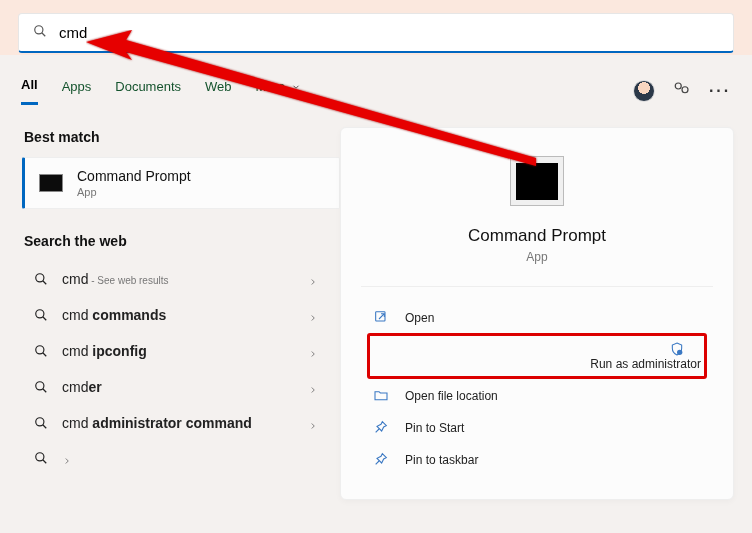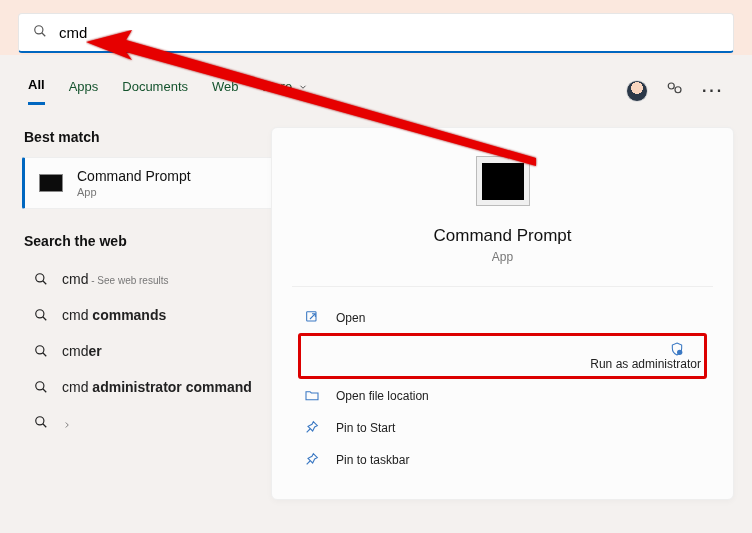--- a/index.html
+++ b/index.html
@@ -1,30 +1,30 @@
 <!DOCTYPE html>
 <html><head>
 <meta charset="utf-8">
 <style>
 * { box-sizing: border-box; margin: 0; padding: 0; }
 body { font-family: "Segoe UI", sans-serif; width: 752px; height: 533px; background: #f4f1ef; position: relative; overflow: hidden; }
 .topband { background: #fbe8de; padding: 13px 18px 2px; }
 .searchbar { background: #fff; border: 1px solid #e6e6e6; border-bottom: 2px solid #0067c0; border-radius: 4px; display: flex; align-items: center; padding: 8px 14px; height: 40px; }
 .searchbar .icon svg { width: 14px; height: 14px; stroke: #555; fill: none; stroke-width: 2; }
 .searchbar input { border: none; outline: none; font-size: 15px; color: #000; margin-left: 12px; flex: 1; background: transparent; }
-.tabs { display: flex; align-items: center; padding: 22px 28px 0; }
+.tabs { display: flex; align-items: center; padding: 22px 21px 0; }
 .tab { font-size: 13px; color: #14532d; padding: 0 0 10px; margin-right: 24px; cursor: pointer; }
 .tab.active { color: #000; font-weight: 600; border-bottom: 3px solid #0067c0; }
 .more-chevron svg { width: 10px; height: 10px; stroke: #333; fill: none; stroke-width: 2; margin-left: 2px; display: inline-block; vertical-align: middle; }
 .tabs-right { margin-left: auto; display: flex; align-items: center; gap: 18px; }
 .avatar { width: 22px; height: 22px; border-radius: 50%; background: radial-gradient(circle at 50% 35%, #f8d6c0 35%, #2b3848 36%); border: 1px solid #ddd; }
 .right-icon svg { stroke: #444; fill: none; stroke-width: 1.6; }
 .dots { letter-spacing: 2px; font-weight: bold; color: #333; }
 .main { display: flex; padding: 0 0 0 0; }
-.left { width: 271px; padding: 24px 0 0 24px; }
+.left { width: 340px; padding: 24px 0 0 24px; }
 .section-title { font-size: 14px; font-weight: 600; color: #111; margin-bottom: 12px; }
 .bestmatch { background: #fcfcfc; border: 1px solid #eee; border-left: 3px solid #0067c0; display: flex; align-items: center; padding: 10px 14px; margin-bottom: 24px; border-radius: 2px; width: 318px; margin-left: -2px; }
 .cmdicon { width: 24px; height: 18px; background: #0c0c0c; border: 1px solid #888; flex-shrink: 0; }
 .bm-text { margin-left: 14px; }
 .bm-title { font-size: 14px; color: #111; }
 .bm-sub { font-size: 11px; color: #777; margin-top: 2px; }
 .weblist { }
 .webitem { display: flex; align-items: center; padding: 10px 12px 10px 10px; font-size: 14px; color: #222; cursor: pointer; width: 306px; }
 .webitem .icon { width: 14px; height: 14px; margin-right: 14px; }
 .webitem .icon svg { width: 14px; height: 14px; stroke: #222; fill: none; stroke-width: 2; }
@@ -118,20 +118,30 @@
           <span class="label"><span class="prefix">cmd </span><span class="bold">commands</span><span class="tail"></span></span>
           <span class="chev"><svg viewBox="0 0 24 24">
               <polyline points="9 6 15 12 9 18"></polyline>
             </svg></span>
         </div>
         <div class="webitem">
           <span class="icon"><svg viewBox="0 0 24 24">
               <circle cx="10" cy="10" r="7"></circle>
               <line x1="15" y1="15" x2="21" y2="21"></line>
             </svg></span>
+          <span class="label"><span class="prefix">cmd </span><span class="bold">ipconfig</span><span class="tail"></span></span>
+          <span class="chev"><svg viewBox="0 0 24 24">
+              <polyline points="9 6 15 12 9 18"></polyline>
+            </svg></span>
+        </div>
+        <div class="webitem">
+          <span class="icon"><svg viewBox="0 0 24 24">
+              <circle cx="10" cy="10" r="7"></circle>
+              <line x1="15" y1="15" x2="21" y2="21"></line>
+            </svg></span>
           <span class="label"><span class="prefix">cmd</span><span class="bold">er</span><span class="tail"></span></span>
           <span class="chev"><svg viewBox="0 0 24 24">
               <polyline points="9 6 15 12 9 18"></polyline>
             </svg></span>
         </div>
         <div class="webitem">
           <span class="icon"><svg viewBox="0 0 24 24">
               <circle cx="10" cy="10" r="7"></circle>
               <line x1="15" y1="15" x2="21" y2="21"></line>
             </svg></span>

